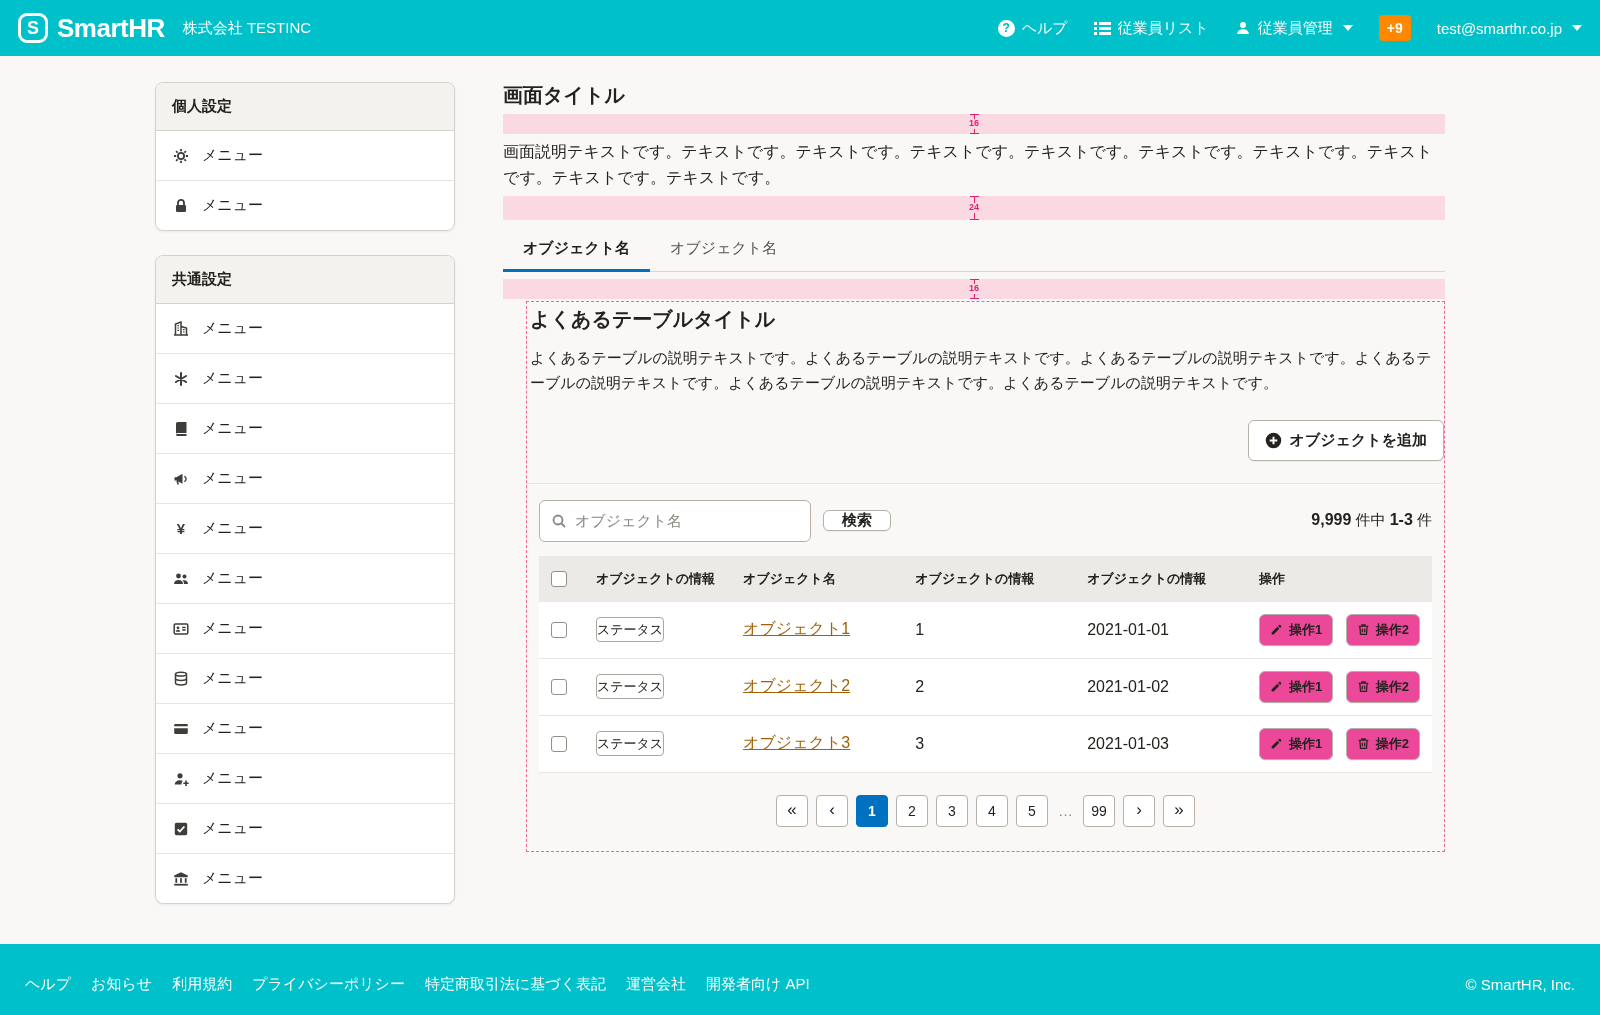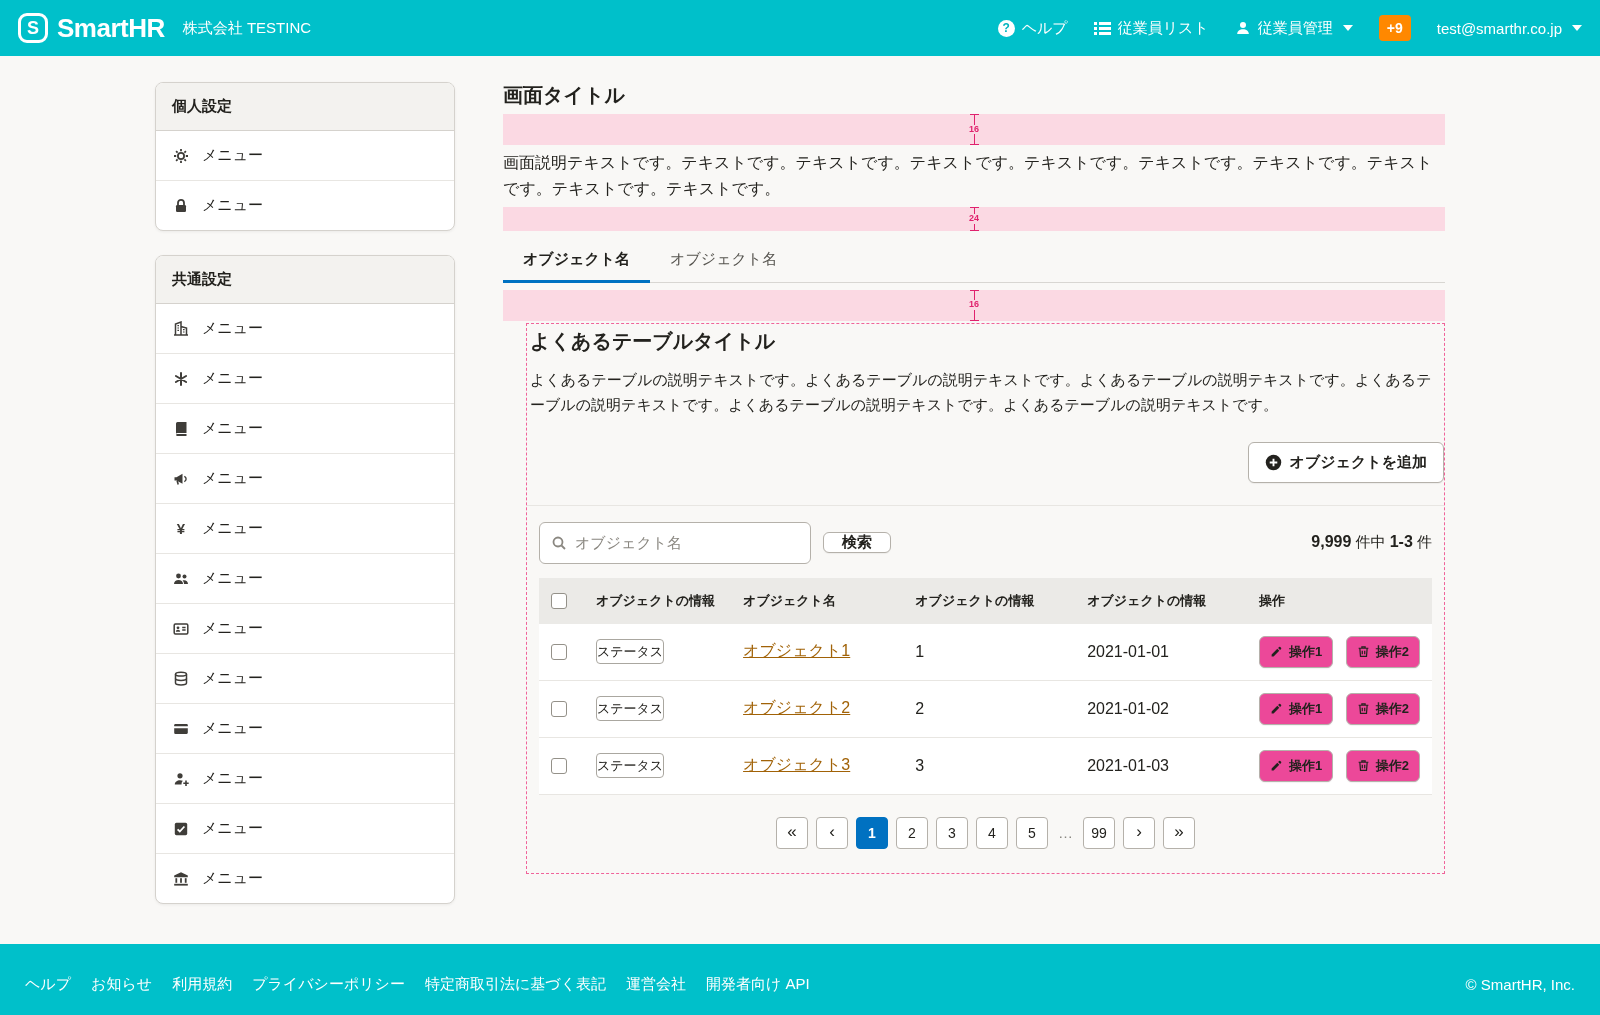--- a/index.html
+++ b/index.html
@@ -49,21 +49,21 @@
   }
   .menu-item:last-child { border-bottom:none; }
   .menu-icon { width:17px; height:16px; display:flex; align-items:center; justify-content:center; flex-shrink:0; }
 
   
   .main { flex:1; min-width:0; }
   .page-title { font-size:20px; font-weight:bold; margin-bottom:5px; }
   .page-desc { font-size:16px; line-height:1.62; margin:5px 0; }
 
   .measure { position:relative; background:#fbd9e3; display:flex; align-items:center; justify-content:center; overflow:hidden; }
-  .measure.h16 { height:31px; }
+  .measure.h16 { height:20px; }
   .measure.h24 { height:24px; }
   .measure.m1 { margin:4px 0; }
   .measure.m2 { margin:5px 0 6px; }
   .measure.m3 { margin:7px 0 2px; }
   .mline { position:absolute; left:50%; top:0; bottom:0; width:1px; background:#e0226e; }
   .mline::before, .mline::after { content:""; position:absolute; left:-4px; width:9px; height:1px; background:#e0226e; }
   .mline::before { top:0; } .mline::after { bottom:0; }
   .mnum { position:relative; z-index:1; background:#fbd9e3; color:#e0226e; font-size:9px; font-weight:bold; line-height:1.1; padding:0 2px; }
 
   .tabs { display:flex; border-bottom:1px solid #d8d6d2; margin-top:9px; }

